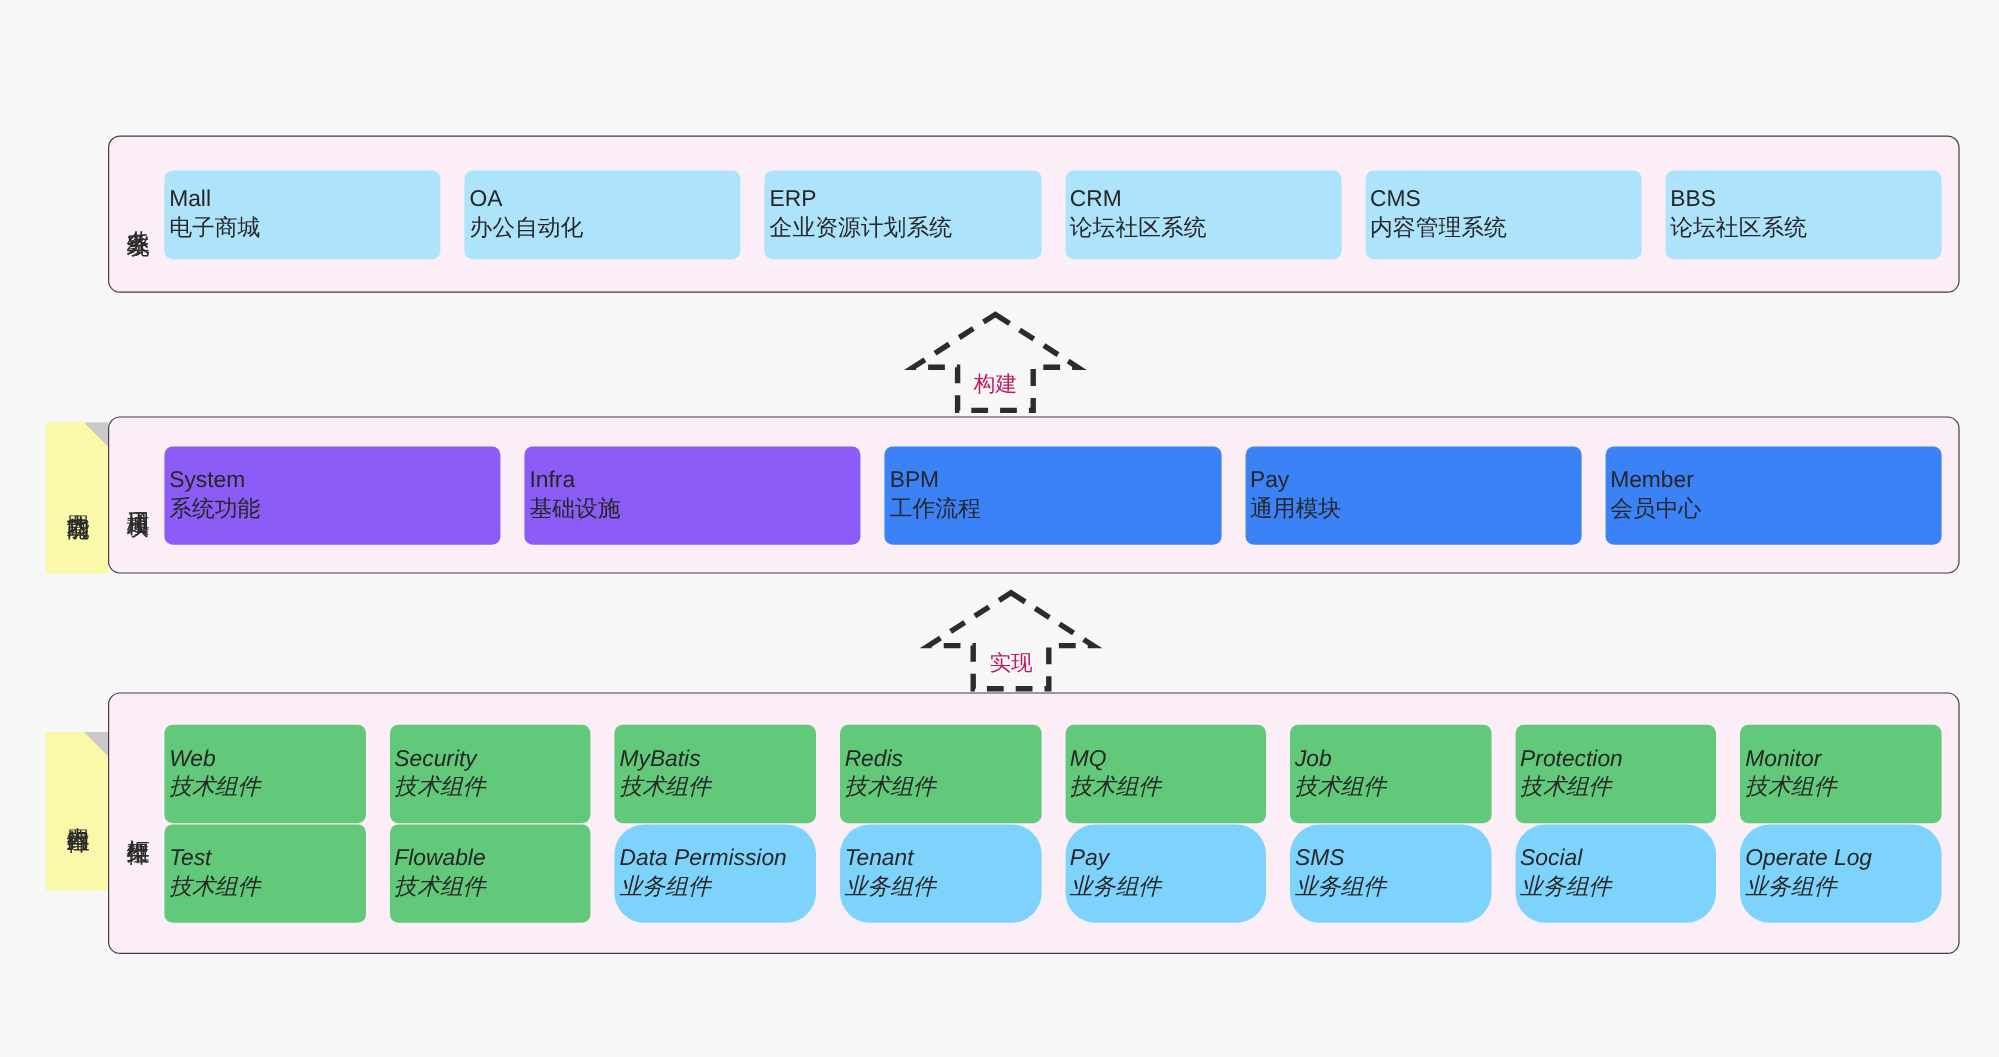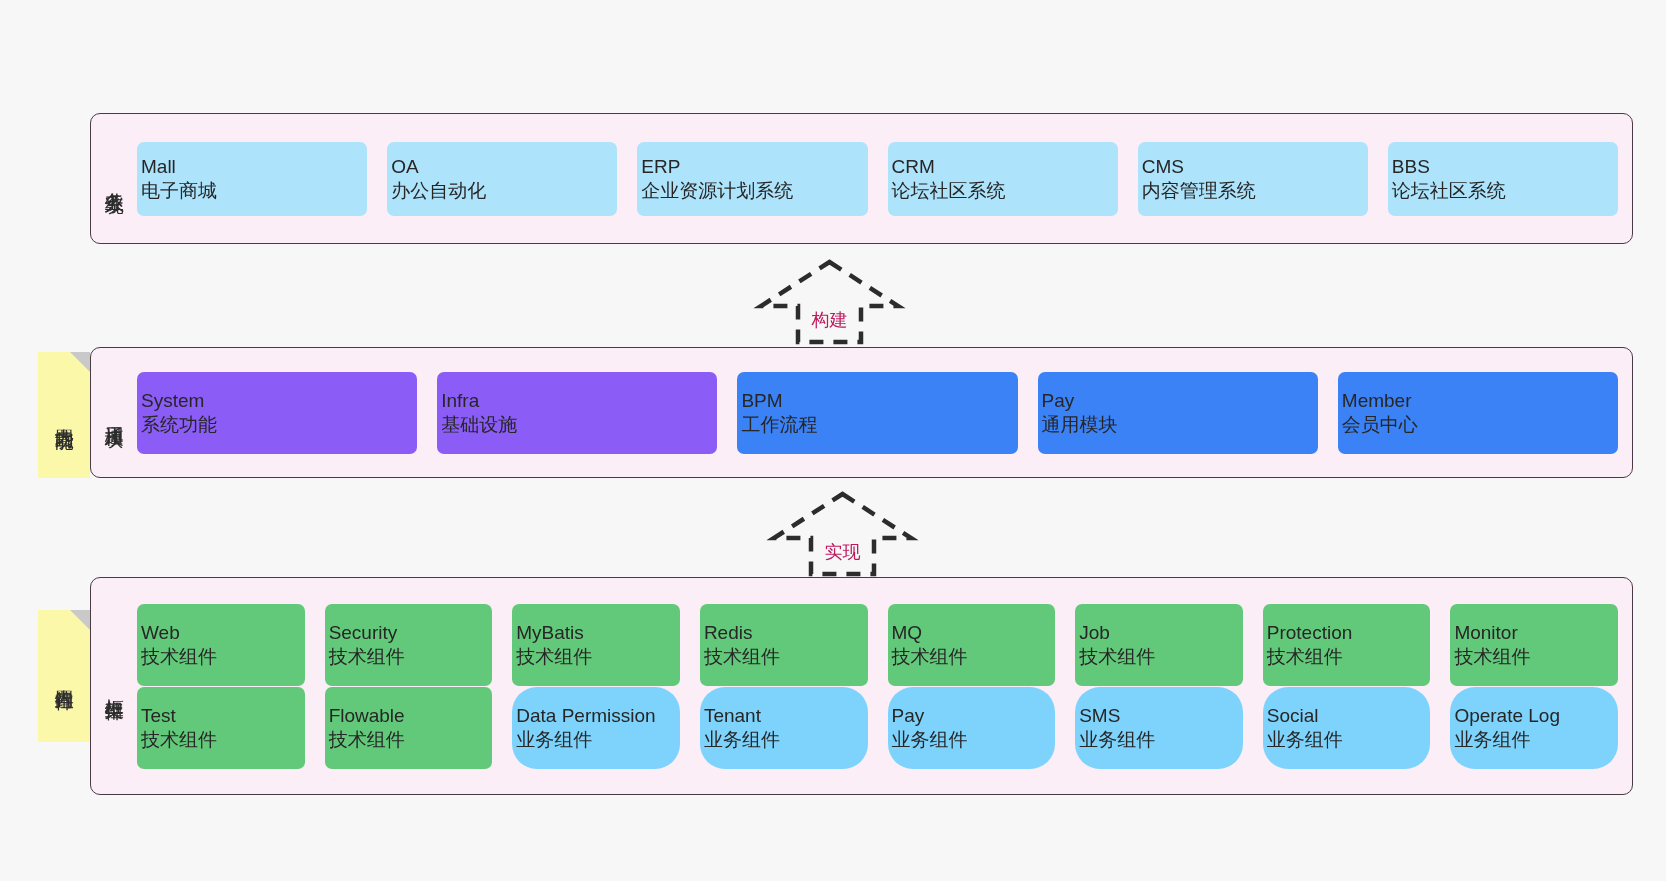--- a/index.html
+++ b/index.html
@@ -90,21 +90,21 @@
 
   #layer-common {
     left: 90px; top: 347px; width: 1543px; height: 131px;
   }
   #layer-common .cell { height: 82px; }
 
   #layer-framework {
     left: 90px; top: 577px; width: 1543px; height: 218px;
   }
   #layer-framework .cell { height: 82px; }
-  #layer-framework .layer-body { gap: 1px; padding-right: 14px; }
+  #layer-framework .layer-body { gap: 1px; padding-right: 14px; font-style: italic; }
 
   
   .note {
     position: absolute;
     background: #fbf8a9;
     width: 52px;
     box-sizing: border-box;
     display: flex;
     align-items: center;
     justify-content: center;

